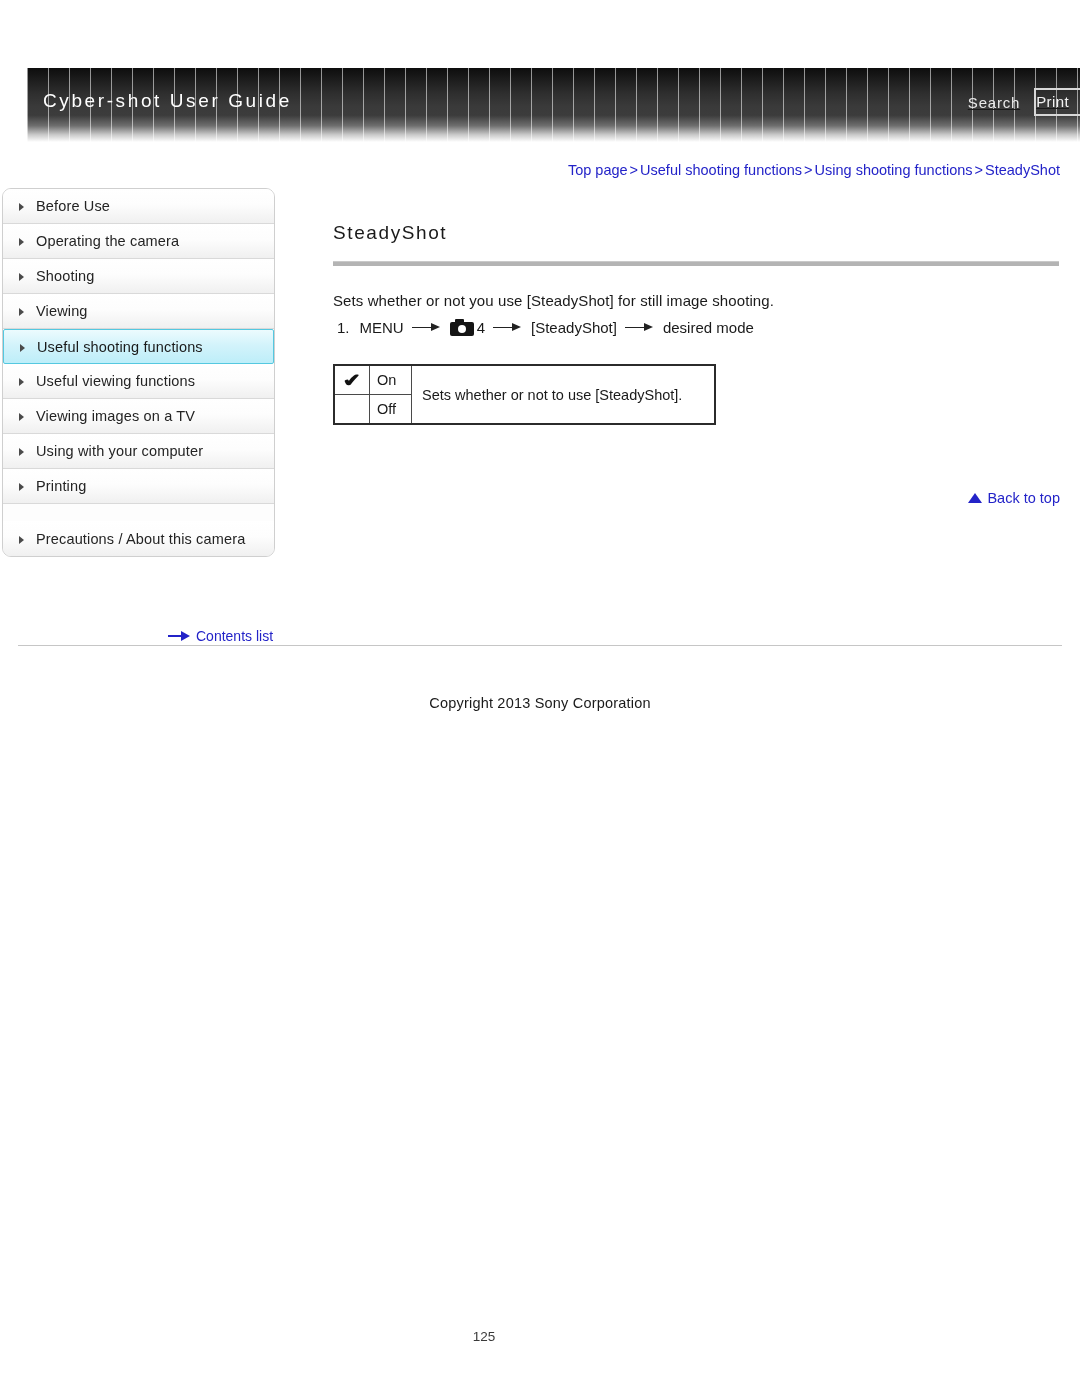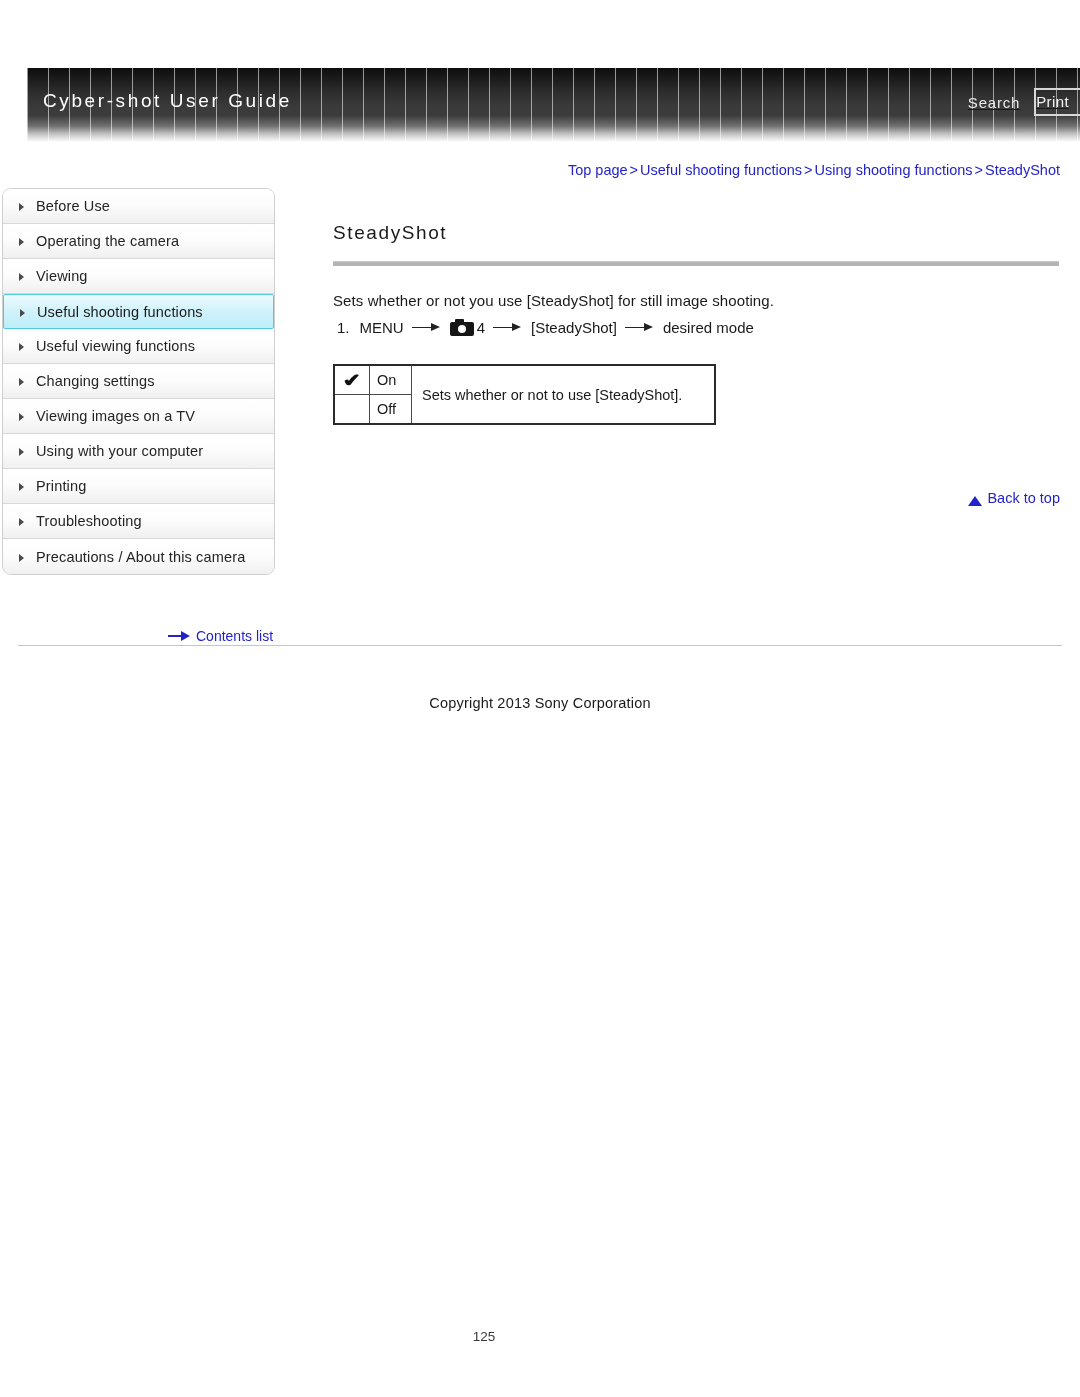--- a/index.html
+++ b/index.html
@@ -106,21 +106,21 @@
     position: relative;
     height: 35px;
     display: flex;
     align-items: center;
     padding-left: 14px;
     box-sizing: border-box;
     background: linear-gradient(to bottom, #ffffff 0%, #fdfdfd 45%, #f0f0f0 100%);
     border-bottom: 1px solid #d9d9d9;
     cursor: pointer;
   }
-  .nav-item:last-child { border-bottom: none; }
+  .nav-item:last-child { border-bottom: none; margin-top: 17px; }
   .nav-item .bullet {
     width: 10px;
     height: 10px;
     margin-right: 9px;
     flex: 0 0 auto;
     display: inline-block;
     position: relative;
     top: 0px;
   }
   .nav-item .bullet::before {
@@ -307,21 +307,21 @@
     font-weight: bold;
     transform: scaleX(1.35) rotate(-6deg);
   }
 
   
   .back-to-top {
     position: absolute;
     right: 20px;
     top: 490px;
     display: flex;
-    align-items: flex-end;
+    align-items: center;
     gap: 5px;
     font-size: 14.5px;
     color: #2323c8;
     white-space: nowrap;
     cursor: pointer;
   }
   .triangle-up-icon {
     display: inline-block;
     width: 0;
     height: 0;
@@ -377,49 +377,45 @@
   <div class="nav-item">
     <span class="bullet"></span>
     <span class="nav-label">Before Use</span>
   </div>
   <div class="nav-item">
     <span class="bullet"></span>
     <span class="nav-label">Operating the camera</span>
   </div>
   <div class="nav-item">
     <span class="bullet"></span>
+    <span class="nav-label">Shooting</span>
+  </div>
+  <div class="nav-item">
+    <span class="bullet"></span>
     <span class="nav-label">Viewing</span>
   </div>
   <div class="nav-item active">
     <span class="bullet"></span>
     <span class="nav-label">Useful shooting functions</span>
   </div>
   <div class="nav-item">
     <span class="bullet"></span>
     <span class="nav-label">Useful viewing functions</span>
   </div>
   <div class="nav-item">
     <span class="bullet"></span>
-    <span class="nav-label">Changing settings</span>
-  </div>
-  <div class="nav-item">
-    <span class="bullet"></span>
     <span class="nav-label">Viewing images on a TV</span>
   </div>
   <div class="nav-item">
     <span class="bullet"></span>
     <span class="nav-label">Using with your computer</span>
   </div>
   <div class="nav-item">
     <span class="bullet"></span>
     <span class="nav-label">Printing</span>
-  </div>
-  <div class="nav-item">
-    <span class="bullet"></span>
-    <span class="nav-label">Troubleshooting</span>
   </div>
   <div class="nav-item">
     <span class="bullet"></span>
     <span class="nav-label">Precautions / About this camera</span>
   </div>
 </nav>
 
 <div class="contents-list">
   <span class="arrow-right-icon"></span>
   <span>Contents list</span>

